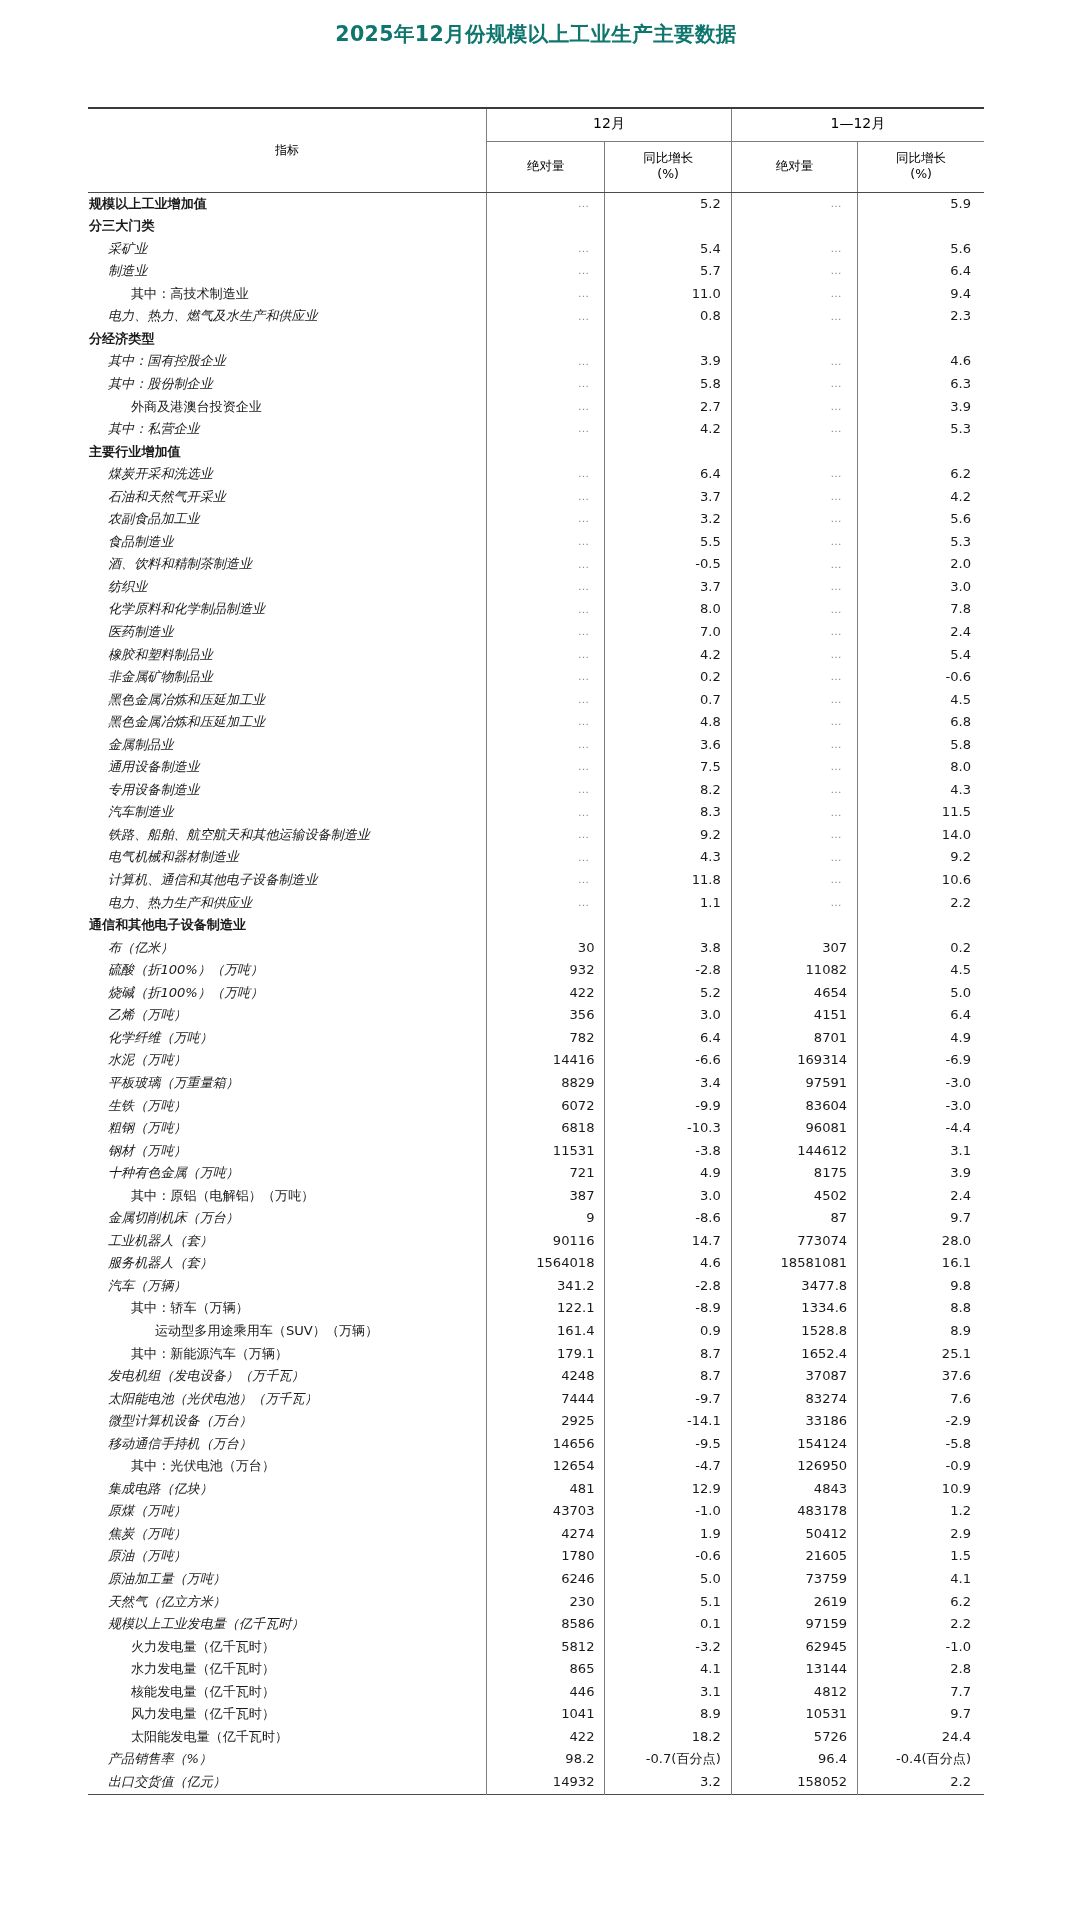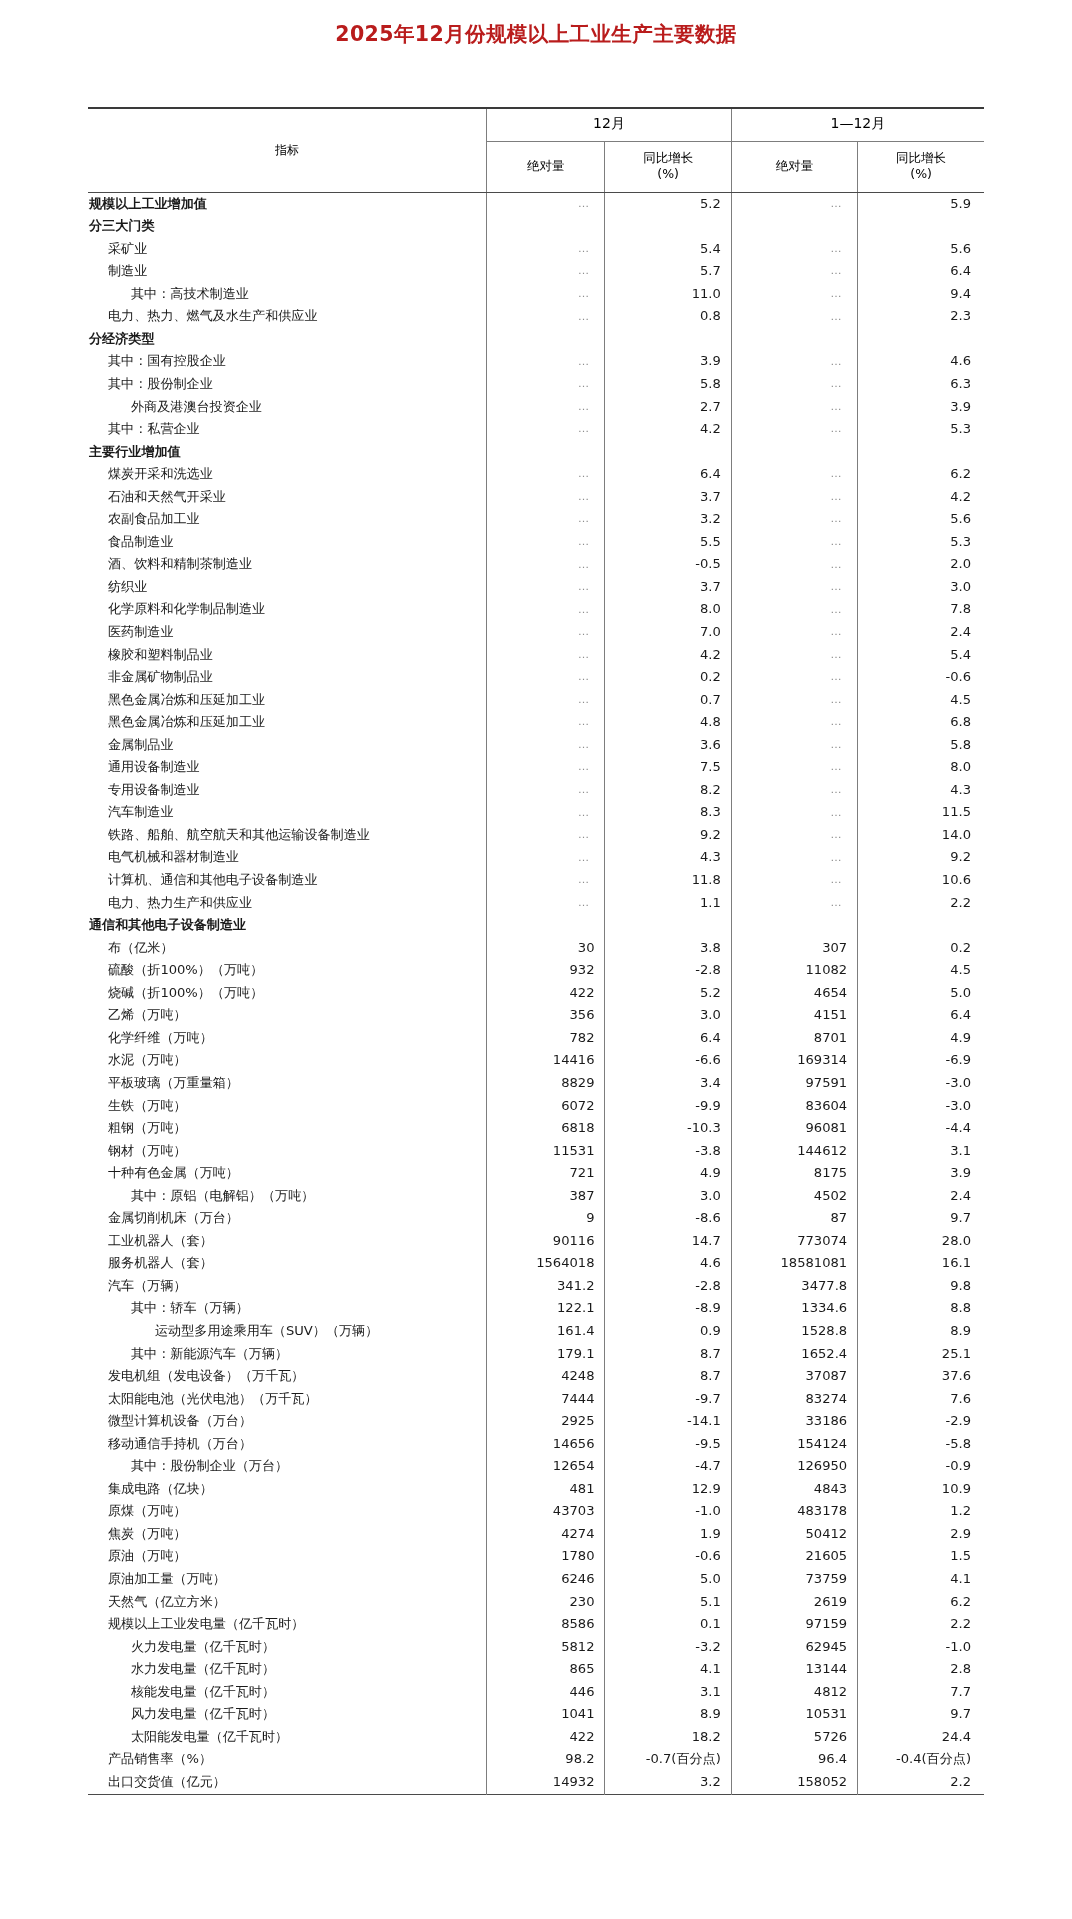--- a/index.html
+++ b/index.html
@@ -20,21 +20,21 @@
     box-sizing: border-box;
     padding: 0 0 18px 0;
   }
   .doc-title {
     text-align: center;
     font-size: 20.5px;
     font-weight: bold;
     letter-spacing: 0.4px;
     padding: 20px 40px 0 40px;
     line-height: 1.4;
-    color: #b91c1c;
+    color: #0f766e;
   }
   .table-wrap {
     padding: 58px 88px 0 88px;
     box-sizing: border-box;
   }
   table.stat {
     width: 100%;
     border-collapse: collapse;
     table-layout: fixed;
     font-size: 12.6px;
@@ -121,21 +121,21 @@
   td.num.last { border-right: none; padding-right: 13px; }
   td.num.dots {
     color: #8e8e8e;
     font-size: 11px;
     letter-spacing: 1.6px;
     padding-right: 14px;
   }
 
   
   .lv0 { padding-left: 1px;  font-weight: bold; margin-left: 28px; }
-  .lv1 { padding-left: 20px; }
+  .lv1 { padding-left: 20px; font-style: italic; }
   .lv2 { padding-left: 43px; }
   .lv3 { padding-left: 67px; }
 
   .bot-rule td {
     border-top: 1.6px solid #4a4a4a;
     padding: 0;
     height: 0;
     line-height: 0;
     font-size: 0;
   }
@@ -568,21 +568,21 @@
             <td class="num last">-2.9</td>
           </tr>
           <tr>
             <td class="name lv1">移动通信手持机（万台）</td>
             <td class="num">14656</td>
             <td class="num">-9.5</td>
             <td class="num">154124</td>
             <td class="num last">-5.8</td>
           </tr>
           <tr>
-            <td class="name lv2">其中：股份制企业（万台）</td>
+            <td class="name lv2">其中：光伏电池（万台）</td>
             <td class="num">12654</td>
             <td class="num">-4.7</td>
             <td class="num">126950</td>
             <td class="num last">-0.9</td>
           </tr>
           <tr>
             <td class="name lv1">集成电路（亿块）</td>
             <td class="num">481</td>
             <td class="num">12.9</td>
             <td class="num">4843</td>

